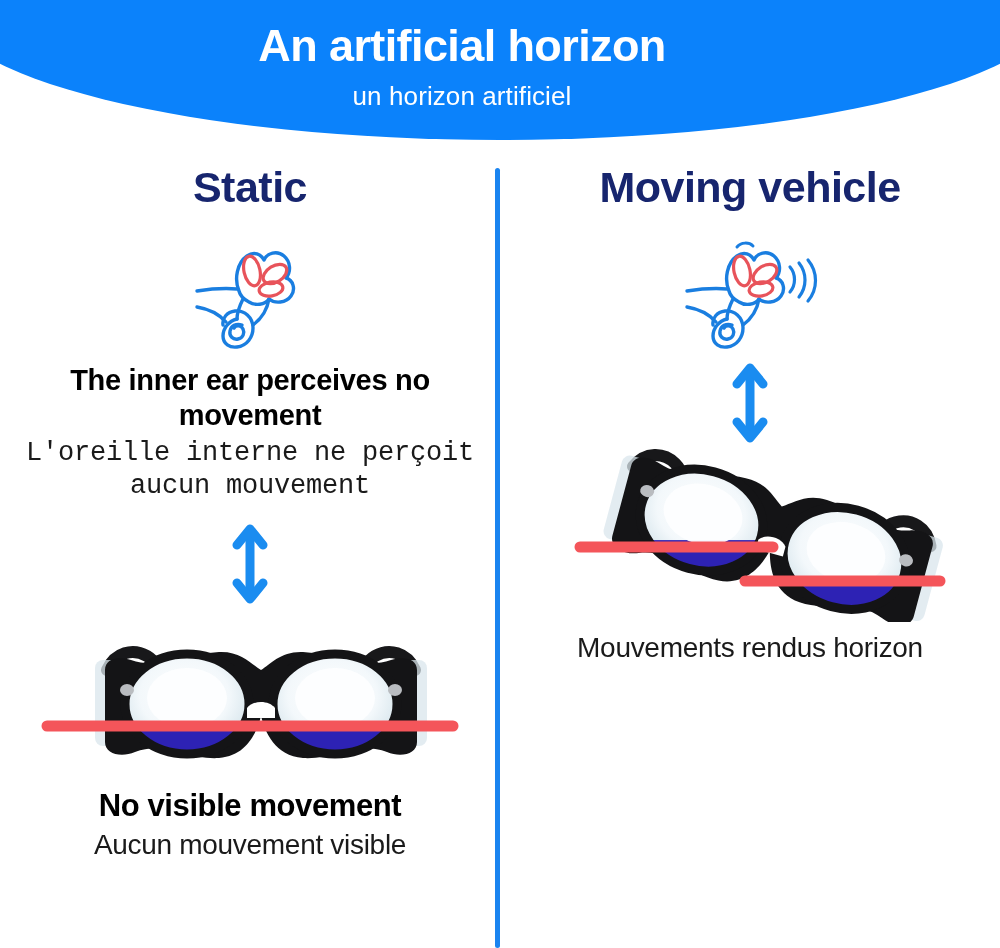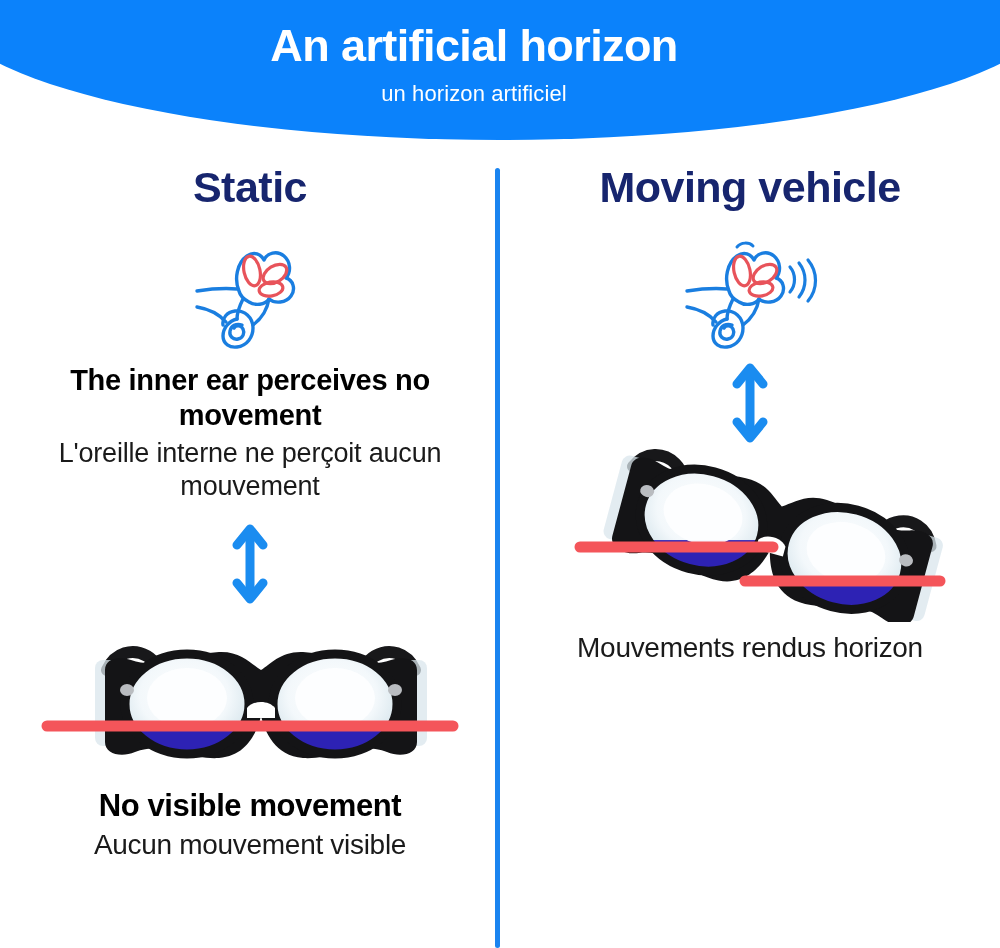--- a/index.html
+++ b/index.html
@@ -29,35 +29,34 @@
   }
   .header-inner {
     position: absolute;
     left: 0;
     top: 0;
     width: 924px;
     height: 150px;
     z-index: 3;
     text-align: center;
     pointer-events: none;
-    padding-left: 12px;
   }
   .header-title {
     margin: 0;
     padding-top: 22px;
     font-size: 45px;
     font-weight: 800;
     color: #ffffff;
     letter-spacing: -0.6px;
     line-height: 1.05;
   }
   .header-subtitle {
     margin: 0;
     padding-top: 12px;
-    font-size: 22px;
+    font-size: 26px;
     font-weight: 400;
     color: #ffffff;
     letter-spacing: 0.1px;
   }
 
   
   .divider {
     position: absolute;
     left: 495px;
     top: 168px;
@@ -117,20 +116,21 @@
     line-height: 1.22;
     letter-spacing: -0.3px;
   }
   .txt-fr {
     margin: 3px 0 0 0;
     font-size: 27px;
     font-weight: 400;
     color: #1a1a1a;
     line-height: 1.24;
     letter-spacing: -0.2px;
+    font-family: Liberation Mono, monospace;
   }
 
   .arrow-wrap {
     margin-top: 14px;
     height: 92px;
     display: flex;
     align-items: center;
     justify-content: center;
   }
 

